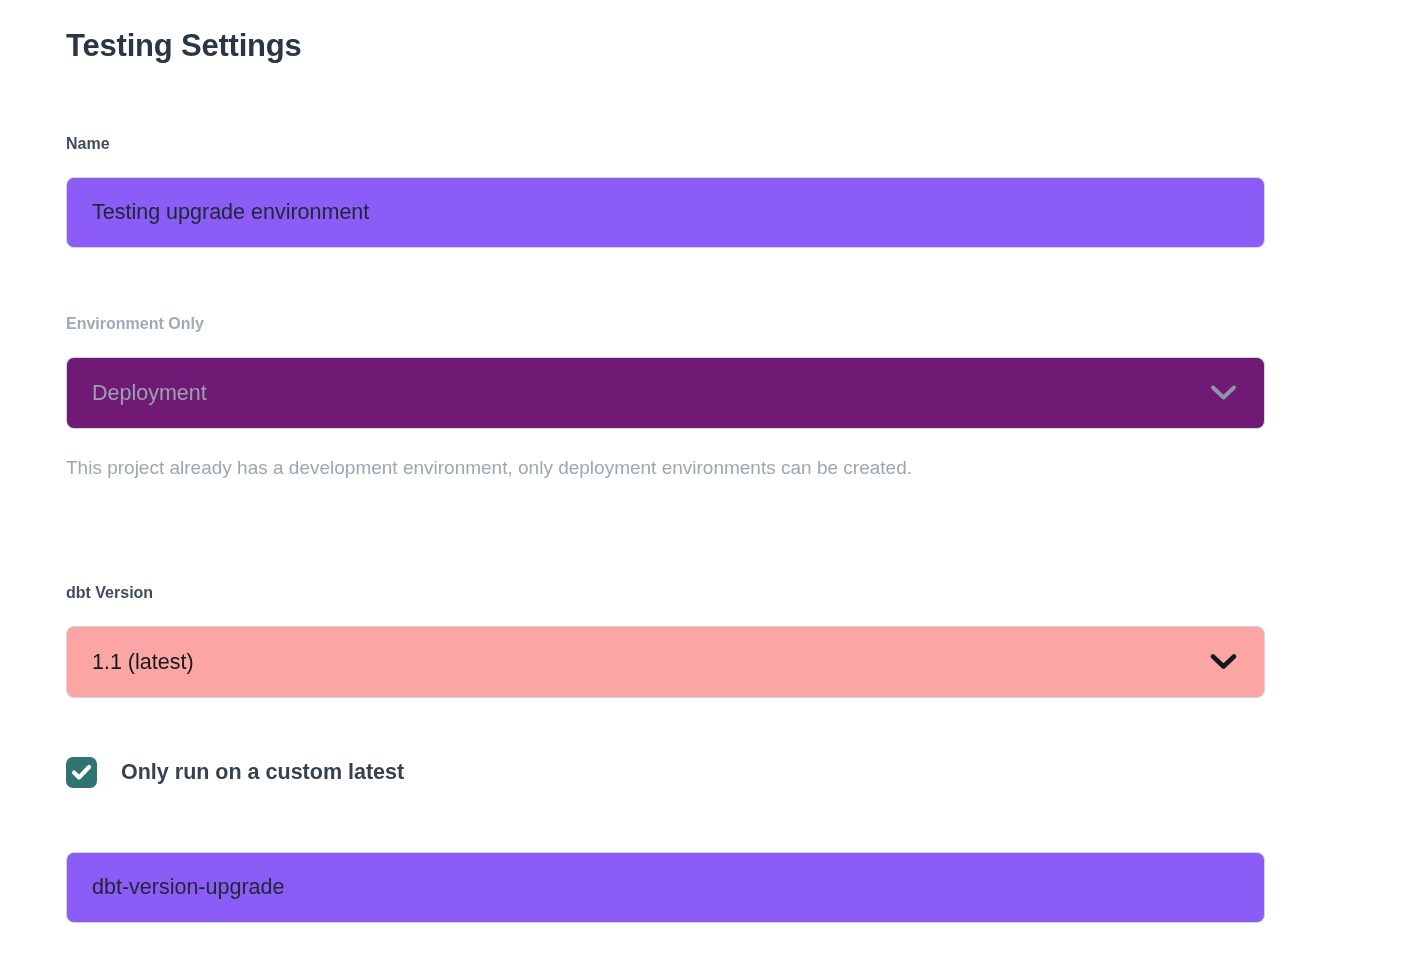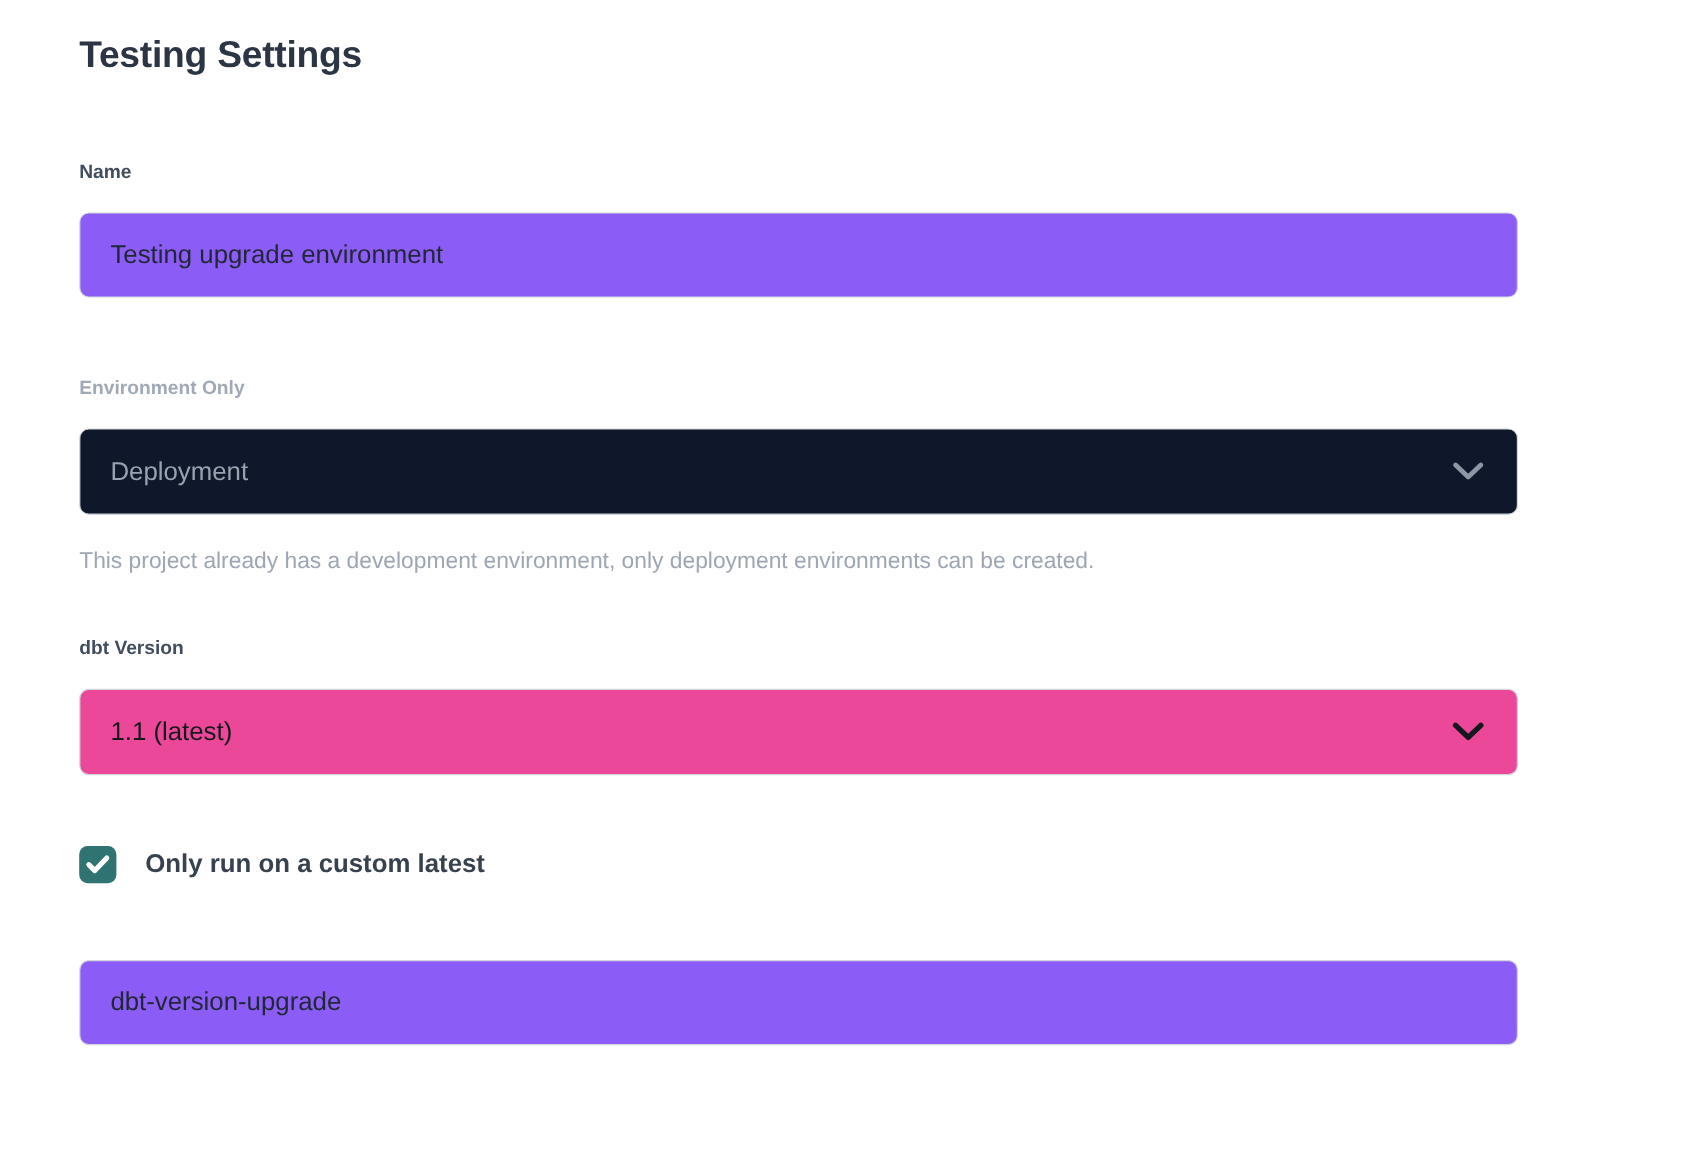--- a/index.html
+++ b/index.html
@@ -46,30 +46,30 @@
     color: #202836;
     padding: 0 25px;
     outline: none;
   }
   .select-box {
     position: relative;
     width: 100%;
     height: 72px;
     border: 1px solid #d3d7dc;
     border-radius: 8px;
-    background: #ec4899;
+    background: #fca5a5;
     display: flex;
     align-items: center;
     padding: 0 60px 0 25px;
     font-size: 21.5px;
     color: #15181d;
     cursor: pointer;
   }
   .select-box.disabled {
-    background: #0f172a;
+    background: #701a75;
     border-color: #d2d5da;
     color: #99a2ae;
     cursor: default;
   }
   .chev {
     position: absolute;
     right: 27px;
     top: 50%;
     transform: translateY(-50%);
     display: flex;
@@ -100,21 +100,21 @@
   .checkbox-label {
     margin-left: 24px;
     font-size: 21.5px;
     font-weight: 700;
     color: #38424f;
     cursor: pointer;
   }
   
   .group-name            { margin-top: 66px; }
   .group-env             { margin-top: 64px; }
-  .group-version         { margin-top: 48px; }
+  .group-version         { margin-top: 100px; }
   .group-custom-branch   { margin-top: 64px; }
 </style>
 </head>
 <body>
 
 <div class="container">
 
   <h1 class="page-title">Testing Settings</h1>
 
   <div class="group-name">

